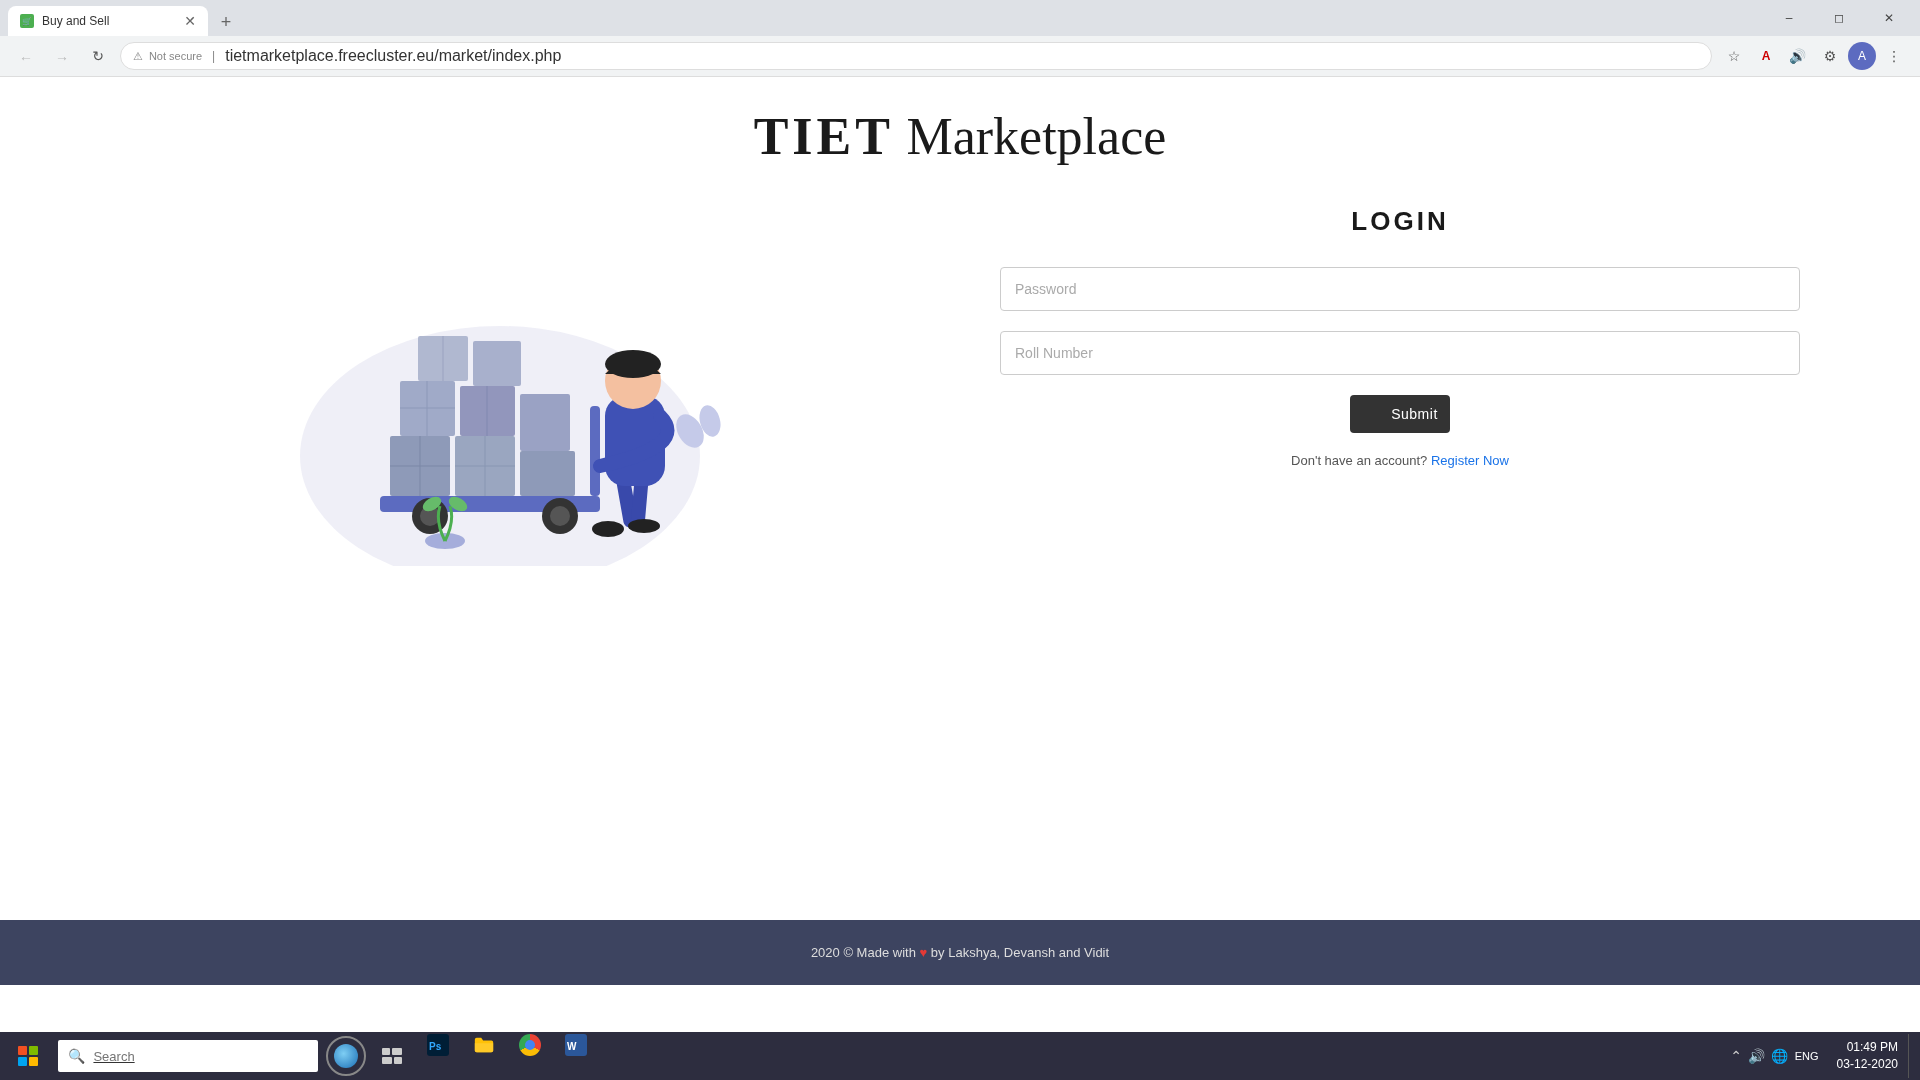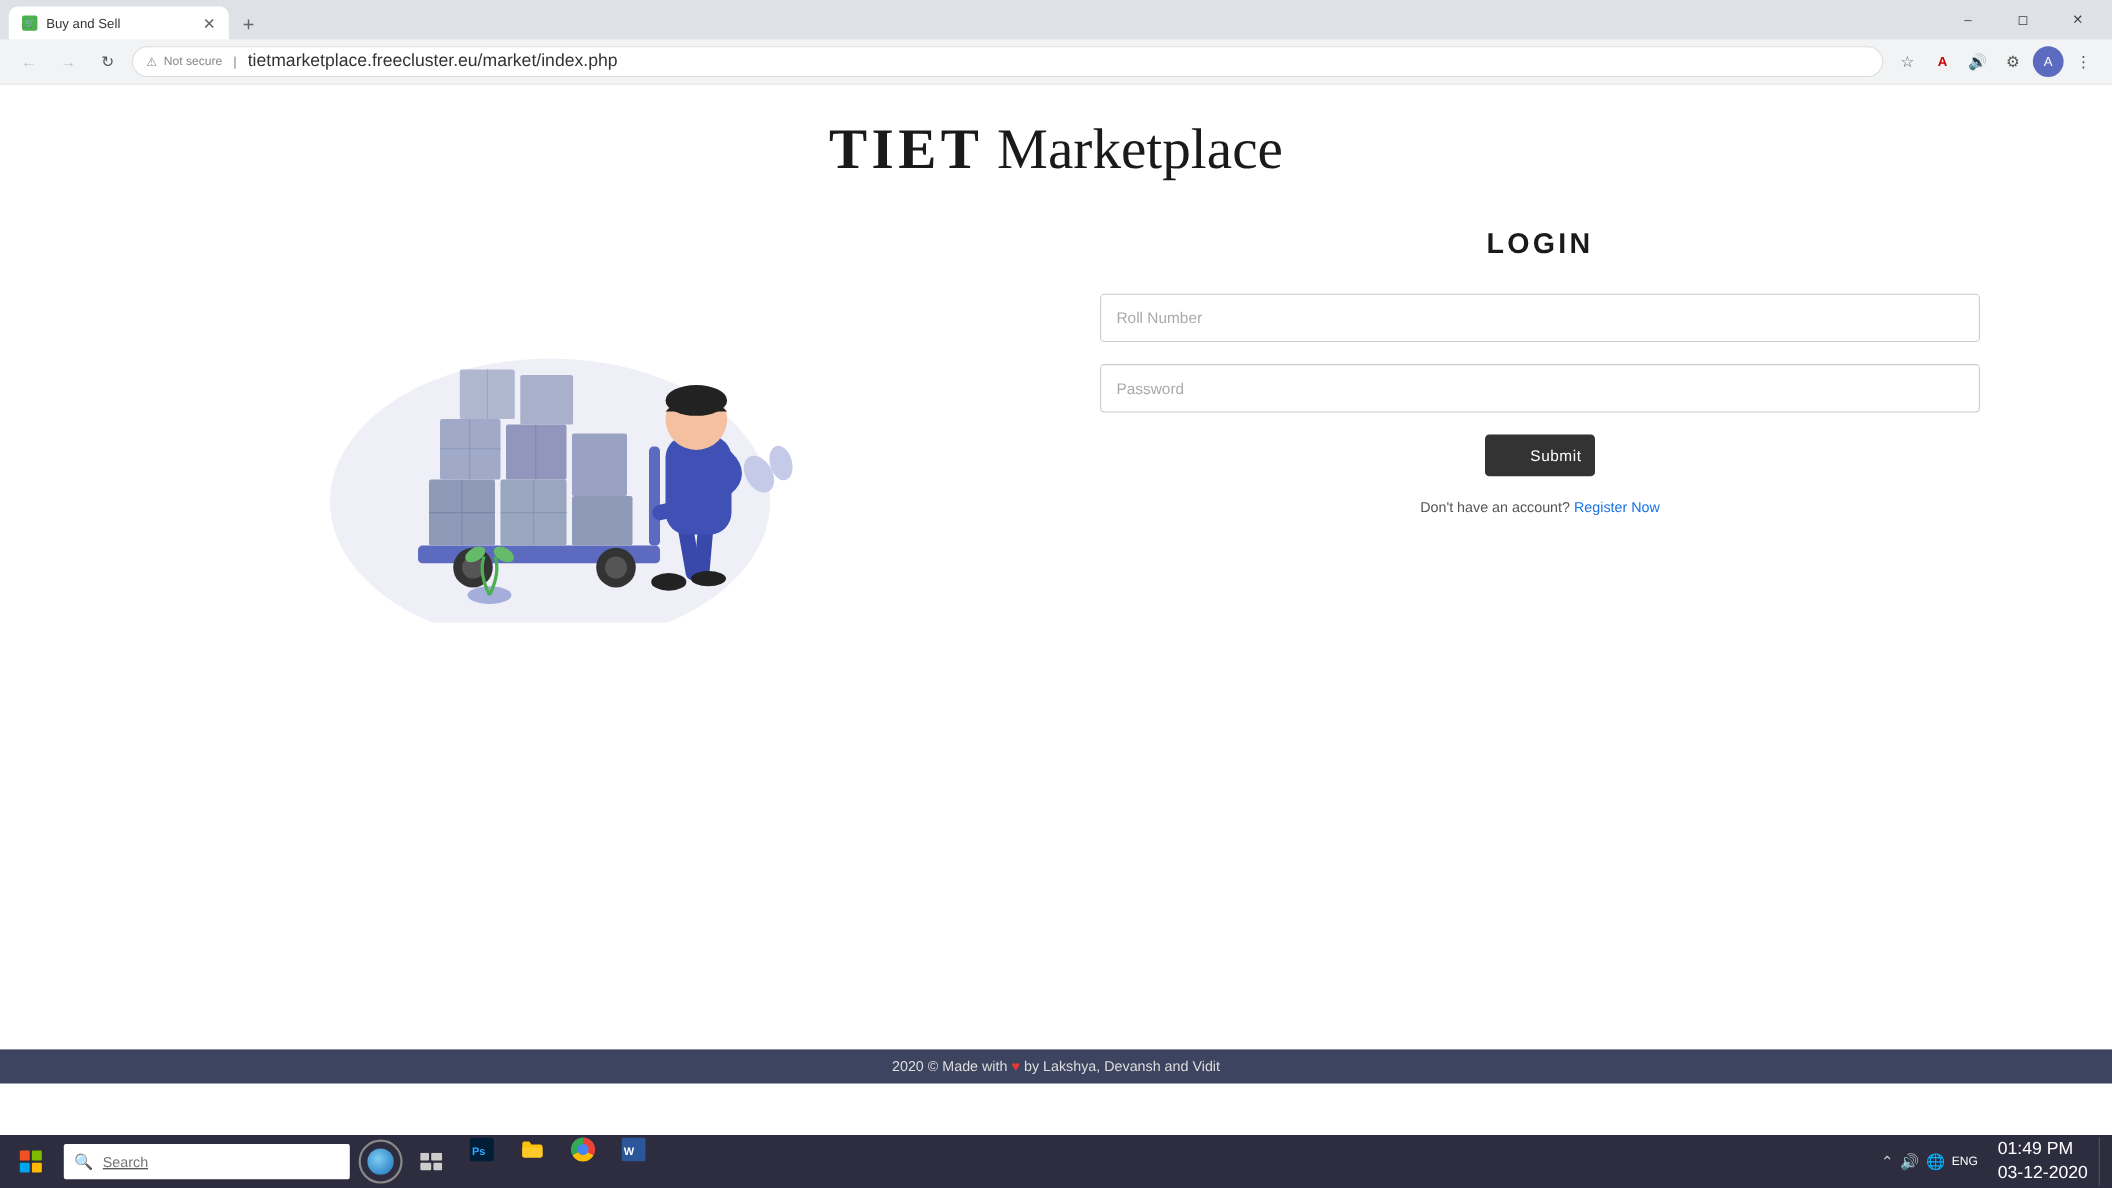--- a/index.html
+++ b/index.html
@@ -235,21 +235,21 @@
     }
 
     
     .site-footer {
       position: absolute;
       bottom: 48px;
       width: 100%;
       background: #3d4460;
       color: #ddd;
       text-align: center;
-      padding: 8px;
+      padding: 25px;
       font-size: 13px;
     }
     .heart-icon { color: #e53935; }
 
     
     .taskbar {
       position: fixed;
       bottom: 0;
       width: 1920px;
       height: 48px;
@@ -322,22 +322,23 @@
     .taskbar-sys {
       display: flex;
       align-items: center;
       gap: 6px;
       padding: 0 8px;
       color: #fff;
       font-size: 12px;
     }
     .sys-icon { font-size: 14px; color: #ccc; cursor: pointer; }
     .taskbar-clock {
+      text-align: right;
       color: #fff;
-      font-size: 16px;
+      font-size: 12px;
       line-height: 1.4;
       padding: 0 8px;
       cursor: pointer;
     }
     .taskbar-show-desktop {
       width: 8px; height: 44px;
       border-left: 1px solid #555;
       cursor: pointer;
     }
 
@@ -462,25 +463,25 @@
         <ellipse cx="162" cy="278" rx="10" ry="6" fill="#66bb6a" transform="rotate(-30 162 278)"></ellipse>
         <path d="M175 315 Q185 295 180 280" stroke="#4caf50" stroke-width="3" fill="none"></path>
         <ellipse cx="188" cy="278" rx="10" ry="6" fill="#66bb6a" transform="rotate(30 188 278)"></ellipse>
       </svg>
     </div>
 
     <div class="login-area">
       <h2 class="login-title">LOGIN</h2>
 
       <div class="form-group">
+        <input type="password" class="form-input" placeholder="Password" style="">
+      </div>
+
+      <div class="form-group">
         <input type="text" class="form-input" placeholder="Roll Number" style="">
-      </div>
-
-      <div class="form-group">
-        <input type="password" class="form-input" placeholder="Password" style="">
       </div>
 
 
       <button class="submit-btn">Submit</button>
 
       <p class="register-text">
         <span>Don't have an account?</span>
         <a class="register-link" href="#">Register Now</a>
       </p>
     </div>

